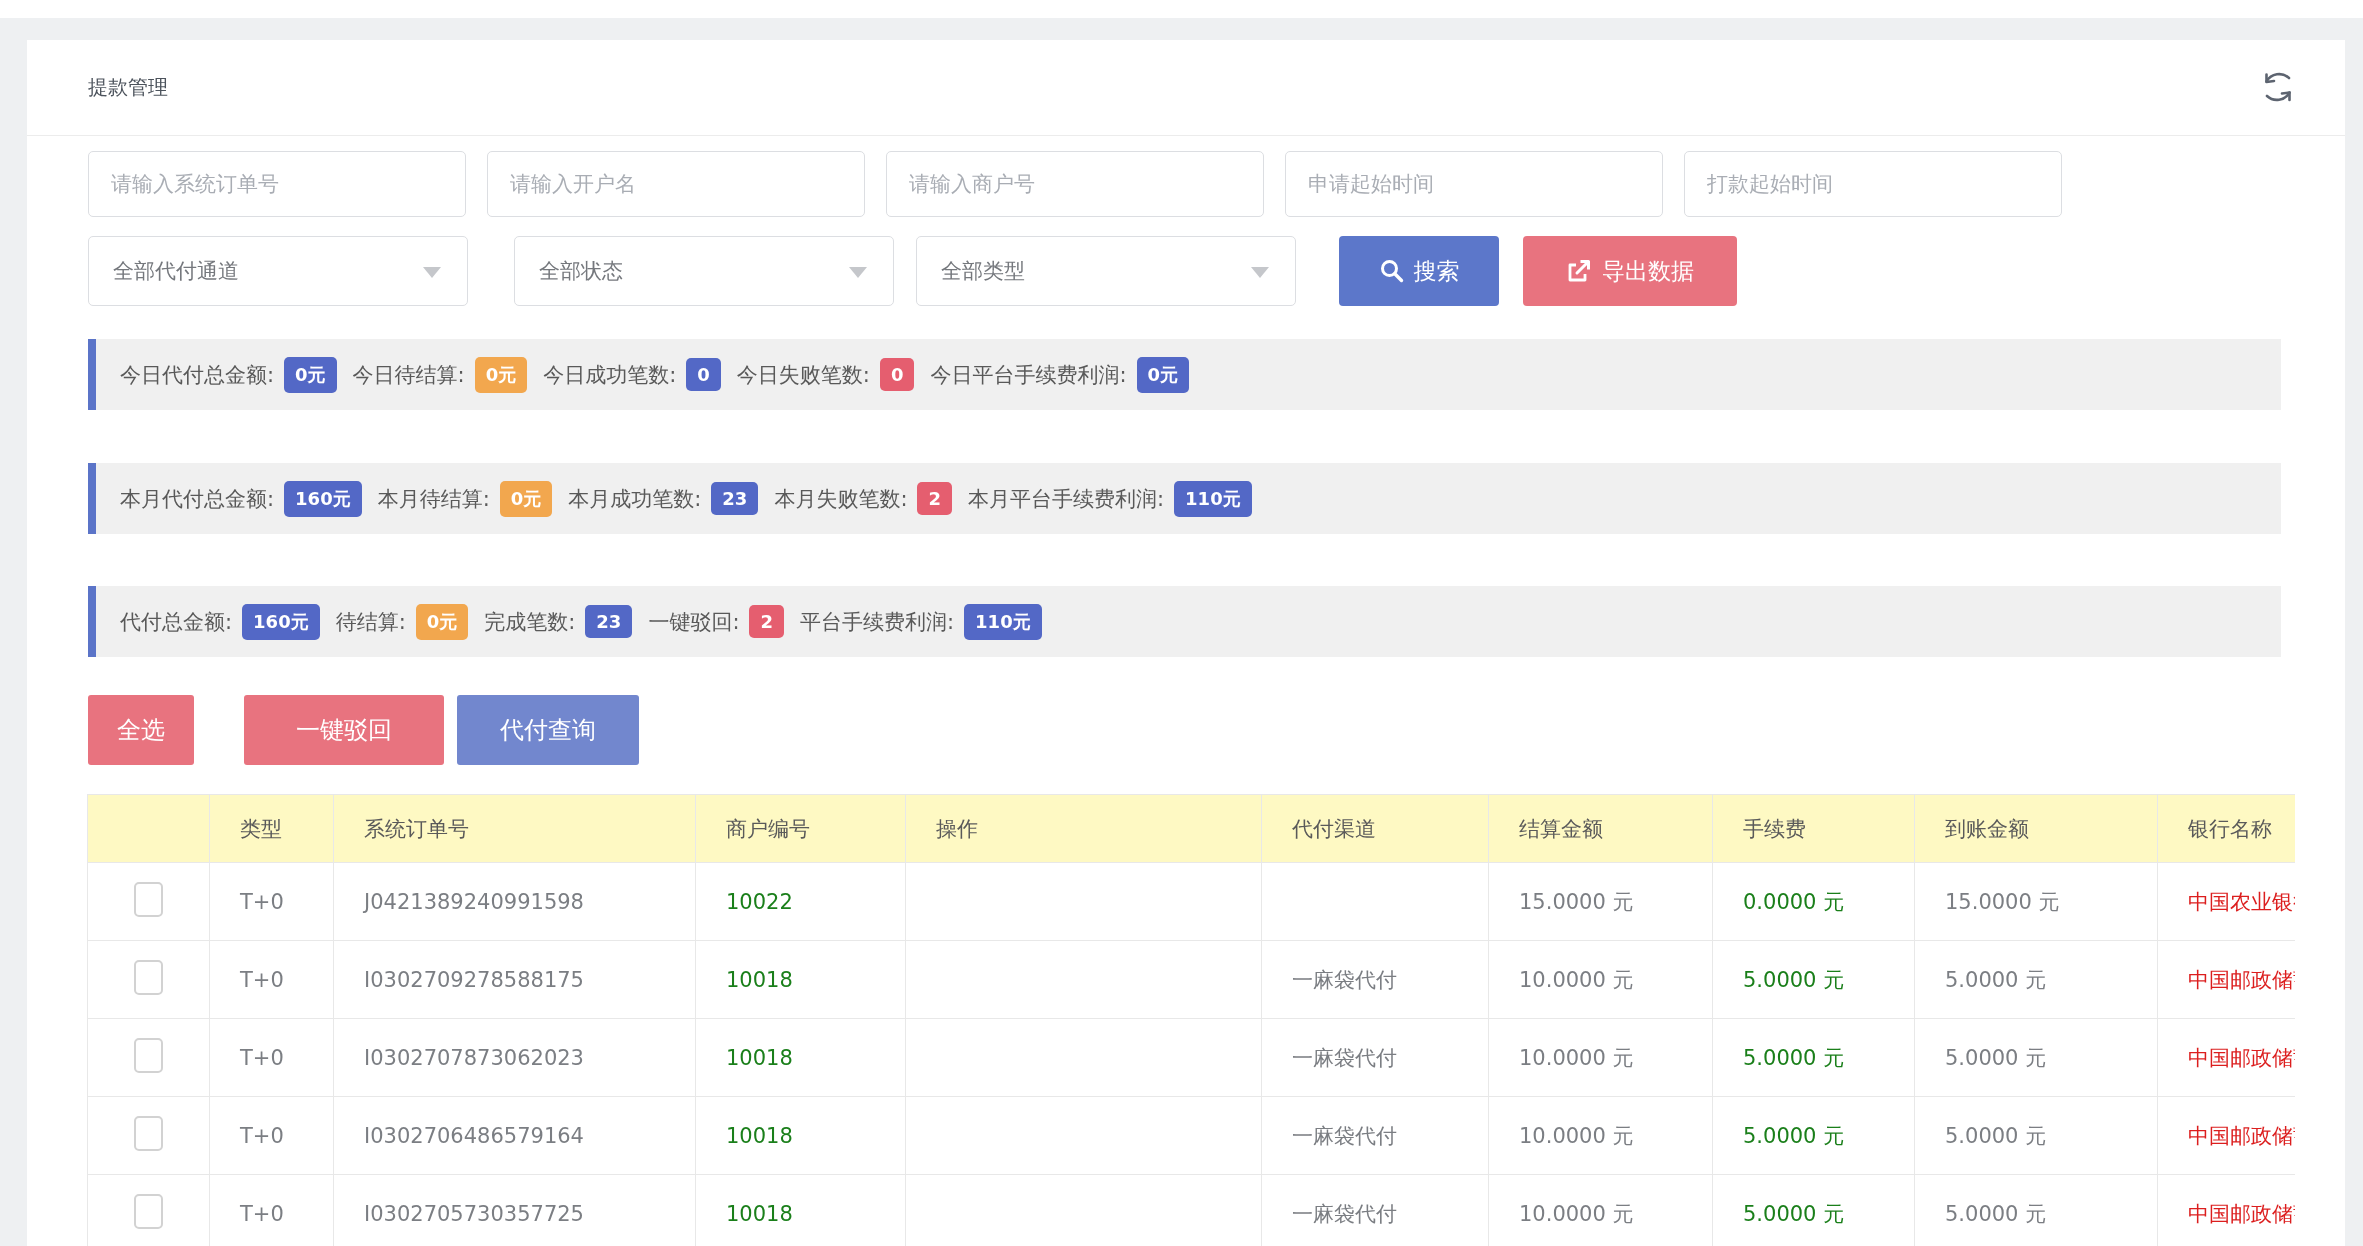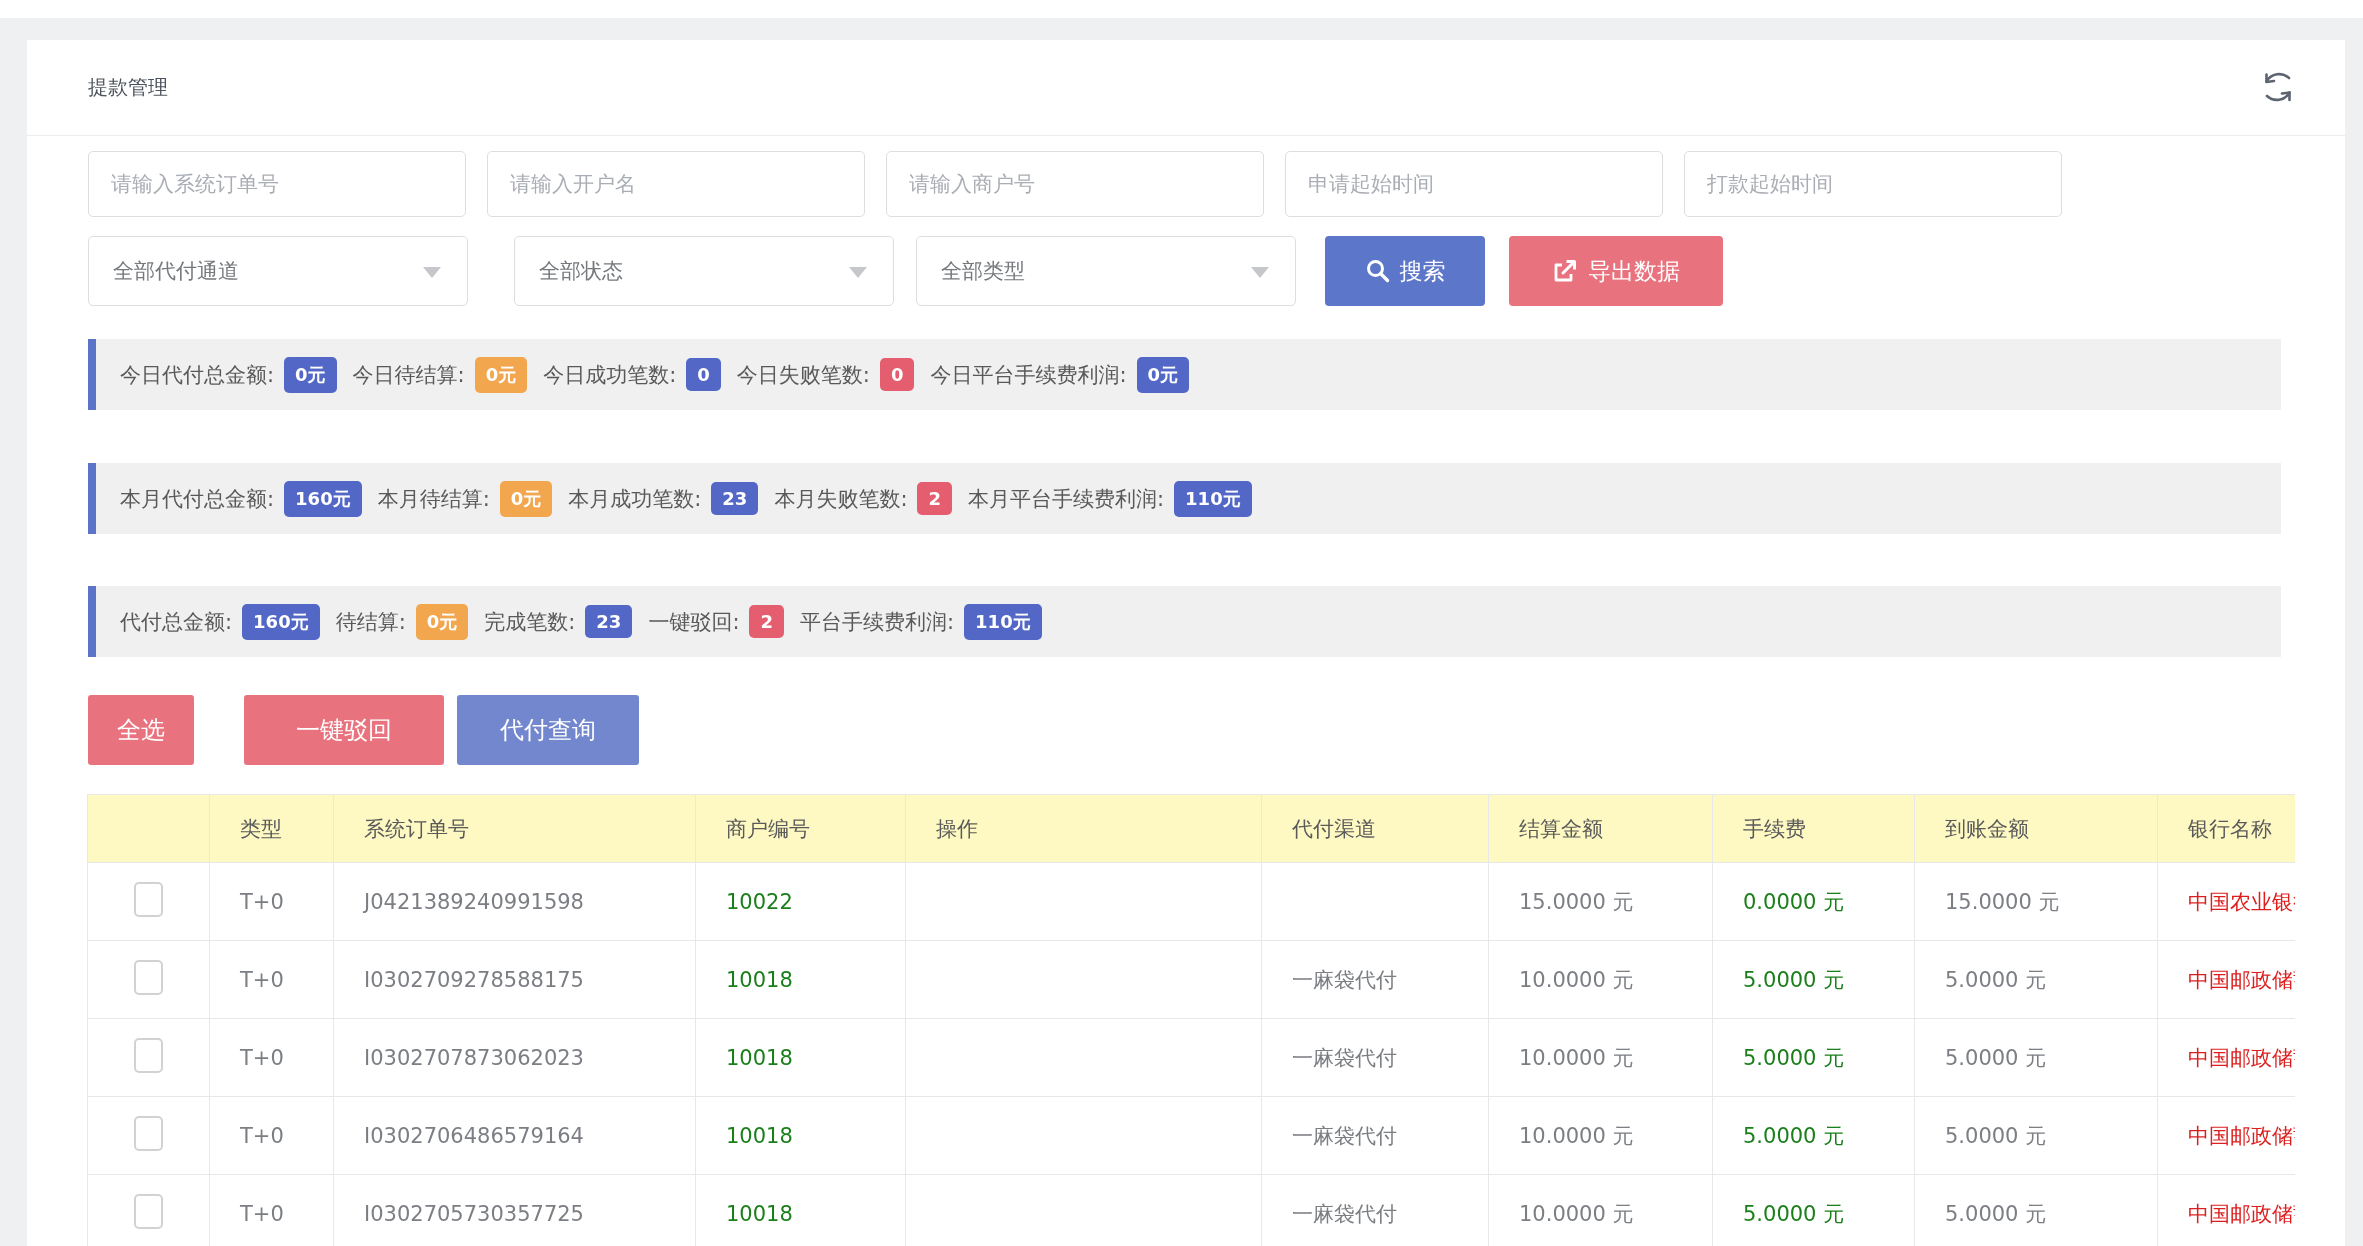--- a/index.html
+++ b/index.html
@@ -16,21 +16,21 @@
            color:#404040;padding:0 22px;box-sizing:border-box;background:#fff;outline:none;
            font-family:"DejaVu Sans",sans-serif;}
   .f-input::placeholder{color:#a9adb4;opacity:1;}
 
   .filter-row2{position:absolute;left:61px;top:196px;display:flex;align-items:center;}
   .f-select{width:380px;height:70px;border:1px solid #dcdee2;border-radius:5px;position:relative;
             display:flex;align-items:center;padding:0 24px;box-sizing:border-box;font-size:21px;
             color:#75787d;cursor:pointer;background:#fff;}
   .f-select:nth-child(1){margin-right:46px;}
   .f-select:nth-child(2){margin-right:22px;}
-  .f-select:nth-child(3){margin-right:29px;}
+  .f-select:nth-child(3){margin-right:43px;}
   .f-select .arrow{position:absolute;right:26px;top:30px;width:0;height:0;
             border-left:9px solid transparent;border-right:9px solid transparent;
             border-top:11px solid #c5c7cb;}
   .btn{height:70px;display:flex;align-items:center;justify-content:center;color:#fff;
        border-radius:4px;cursor:pointer;user-select:none;}
   .btn-search{width:160px;font-size:23px;margin-right:24px;gap:9px;}
   .btn-export{width:214px;font-size:23px;gap:10px;}
 
   .stat-bar{position:absolute;left:61px;width:2193px;height:71px;background:#f0f0f0;
             display:flex;align-items:center;padding-left:24px;box-sizing:border-box;}

